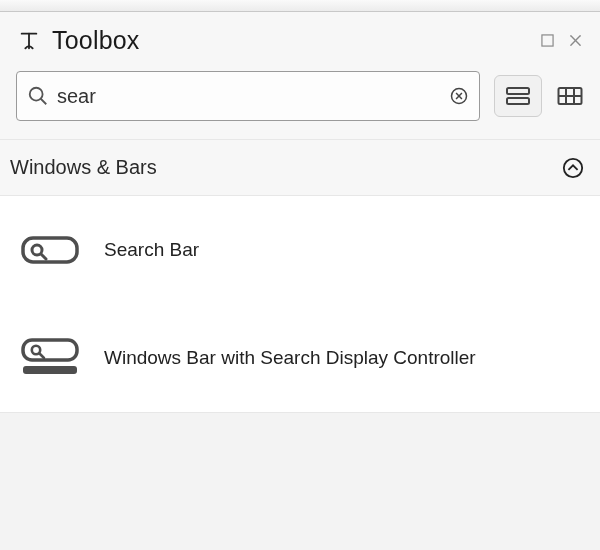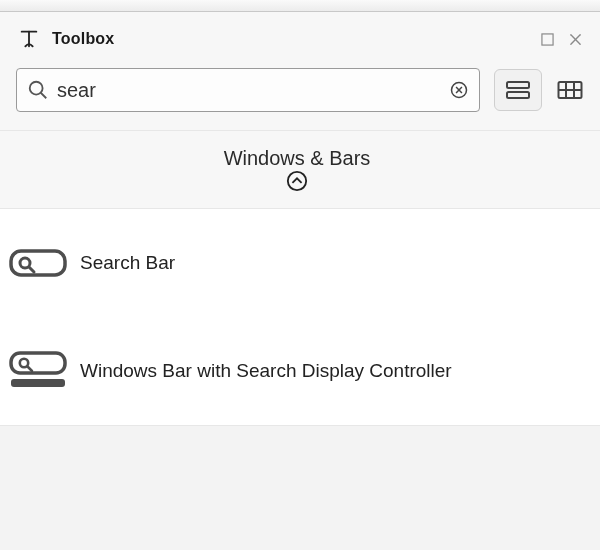--- a/index.html
+++ b/index.html
@@ -18,22 +18,22 @@
     padding: 14px 16px 10px 16px;
     background: #f7f7f7;
   }
   .header .logo {
     display: inline-flex;
     align-items: center;
     justify-content: center;
     width: 26px; height: 26px;
   }
   .header .title {
-    font-size: 16px;
-    font-weight: 700;
+    font-size: 25px;
+    font-weight: 400;
     margin-left: 10px;
     letter-spacing: 0.2px;
   }
   .header .spacer { flex: 1; }
   .winctl {
     display: inline-flex;
     align-items: center;
     gap: 10px;
     color: #8a8a8a;
   }
@@ -47,21 +47,21 @@
     align-items: center;
     gap: 14px;
     padding: 6px 16px 18px 16px;
     background: #f7f7f7;
     border-bottom: 1px solid #e7e7e7;
   }
   .searchbox {
     flex: 1;
     display: flex;
     align-items: center;
-    height: 44px;
+    height: 50px;
     border: 1.5px solid #9a9a9a;
     border-radius: 4px;
     background: #fdfdfd;
     padding: 0 10px;
     gap: 6px;
   }
   .searchbox input {
     flex: 1;
     border: none;
     outline: none;
@@ -90,41 +90,40 @@
     padding: 0;
     width: 28px;
   }
 
   .section-header {
     display: flex;
     align-items: center;
     padding: 16px 16px 16px 10px;
     background: #f7f7f7;
     border-bottom: 1px solid #e7e7e7;
-    flex-direction: column;
   }
   .section-header .label {
     font-size: 20px;
     color: #2a2a2a;
     font-weight: 400;
   }
   .section-header .spacer { flex: 1; }
   .section-header .chev {
     display:inline-flex; color:#333;
   }
 
   .list {
     background: #ffffff;
     border-bottom: 1px solid #e7e7e7;
   }
   .list-item {
     display: flex;
     align-items: center;
-    padding: 30px 8px;
-    gap: 12px;
+    padding: 30px 20px;
+    gap: 24px;
   }
   .list-item .icon {
     width: 60px; height: 48px;
     display:inline-flex; align-items:center; justify-content:center;
     color:#4e4e4e;
   }
   .list-item .text {
     font-size: 19px;
     color: #222;
   }

